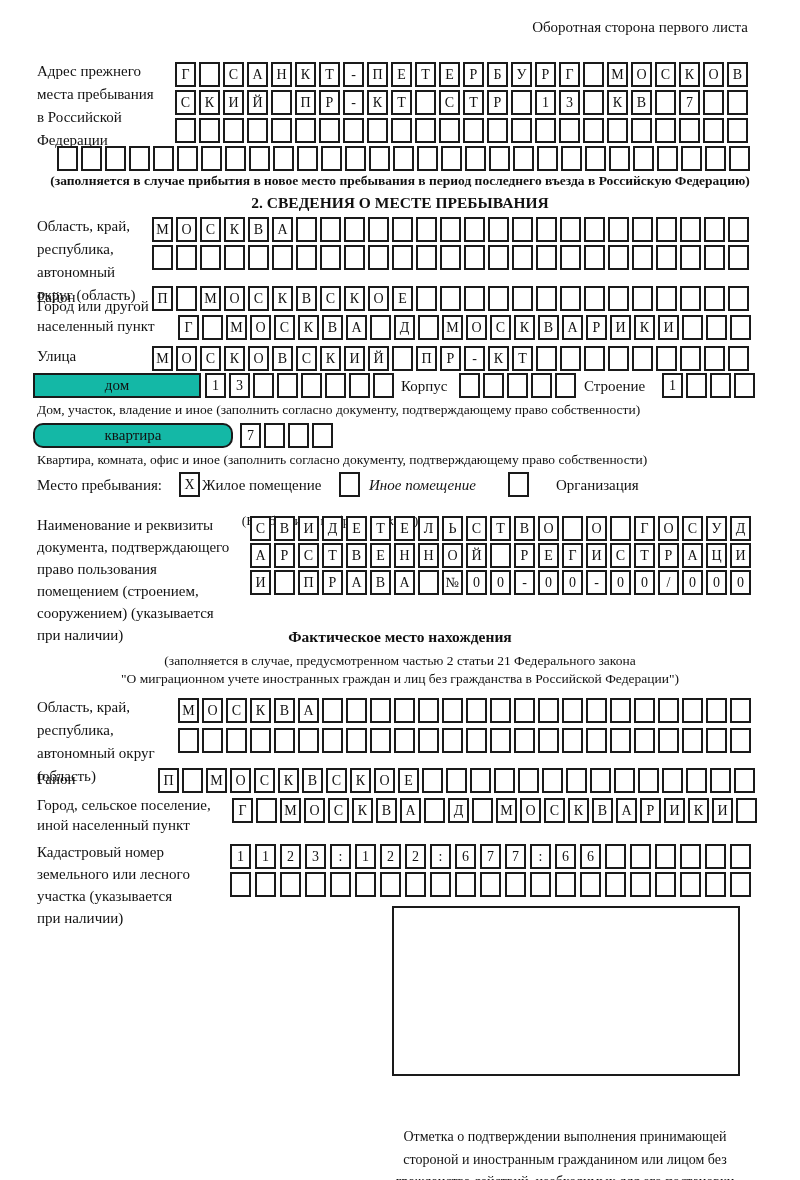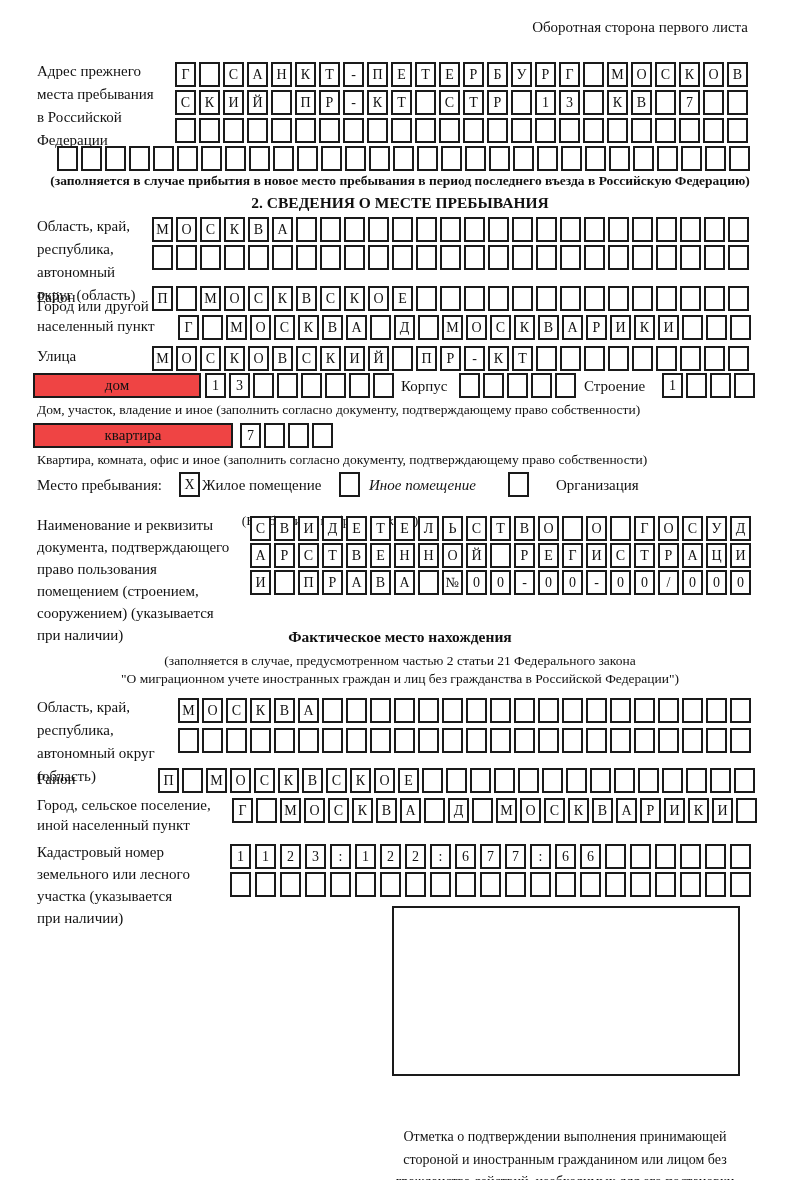--- a/index.html
+++ b/index.html
@@ -8,41 +8,41 @@
   .txt{position:absolute;font-size:15px;line-height:23px;}
   .pre{white-space:pre-line;}
   .note{position:absolute;font-size:13.5px;line-height:18px;}
   .center{left:0;width:800px;text-align:center;}
   .bold{font-weight:bold;}
   .cellrow{position:absolute;display:flex;}
   .cell{flex:none;width:21px;height:25px;box-sizing:border-box;border:2px solid #1a1a1a;
         margin-right:3px;text-align:center;font-size:14px;line-height:21px;background:#fff;}
   .g25 .cell{margin-right:4px;}
   .widebox{position:absolute;box-sizing:border-box;border:2px solid #1a1a1a;height:25px;
-        text-align:center;font-size:15px;line-height:21px;background:#ef4444;}
+        text-align:center;font-size:15px;line-height:21px;background:#14b8a6;}
   
   #hdr{top:16px;right:52px;}
   #lbl-prev{left:37px;top:60px;}
   #row-a1{left:175px;top:62px;} #row-a2{left:175px;top:90px;}
   #row-a3{left:175px;top:118px;} #row-a4{left:57px;top:146px;}
   #note1{top:172px;font-weight:bold;}
   #s2title{top:194px;font-size:15.5px;}
   #lbl-oblast{left:37px;top:215px;}
   #row-o1{left:152px;top:217px;} #row-o2{left:152px;top:245px;}
   #lbl-raion{left:37px;top:286px;} #row-r{left:152px;top:286px;}
   #lbl-gorod{left:37px;top:296px;line-height:20px;} #row-g{left:178px;top:315px;}
   #lbl-ulitsa{left:37px;top:345px;} #row-u{left:152px;top:346px;}
   #dom-box{left:33px;top:373px;width:168px;}
   #dom-cells{left:205px;top:373px;}
   #korpus-lbl{left:401px;top:375px;}
   #korpus-cells{left:459px;top:373px;}
   #stroenie-lbl{left:584px;top:375px;}
   #stroenie-cells{left:662px;top:373px;}
   #dom-note{left:37px;top:401px;}
-  #kv-box{left:33px;top:423px;width:200px;}
+  #kv-box{left:33px;top:423px;width:200px;border-radius:10px;}
   #kv-cells{left:240px;top:423px;}
   #kv-note{left:37px;top:451px;}
   #mesto-lbl{left:37px;top:474px;}
   #mesto-x{left:179px;top:472px;}
   #zhiloe-lbl{left:202px;top:474px;}
   #zh-box{left:339px;top:472px;}
   #inoe-lbl{left:369px;top:474px;font-style:italic;}
   #inoe-box{left:508px;top:472px;}
   #org-lbl{left:556px;top:474px;}
   #mesto-note{left:130px;top:512px;width:400px;text-align:center;}

